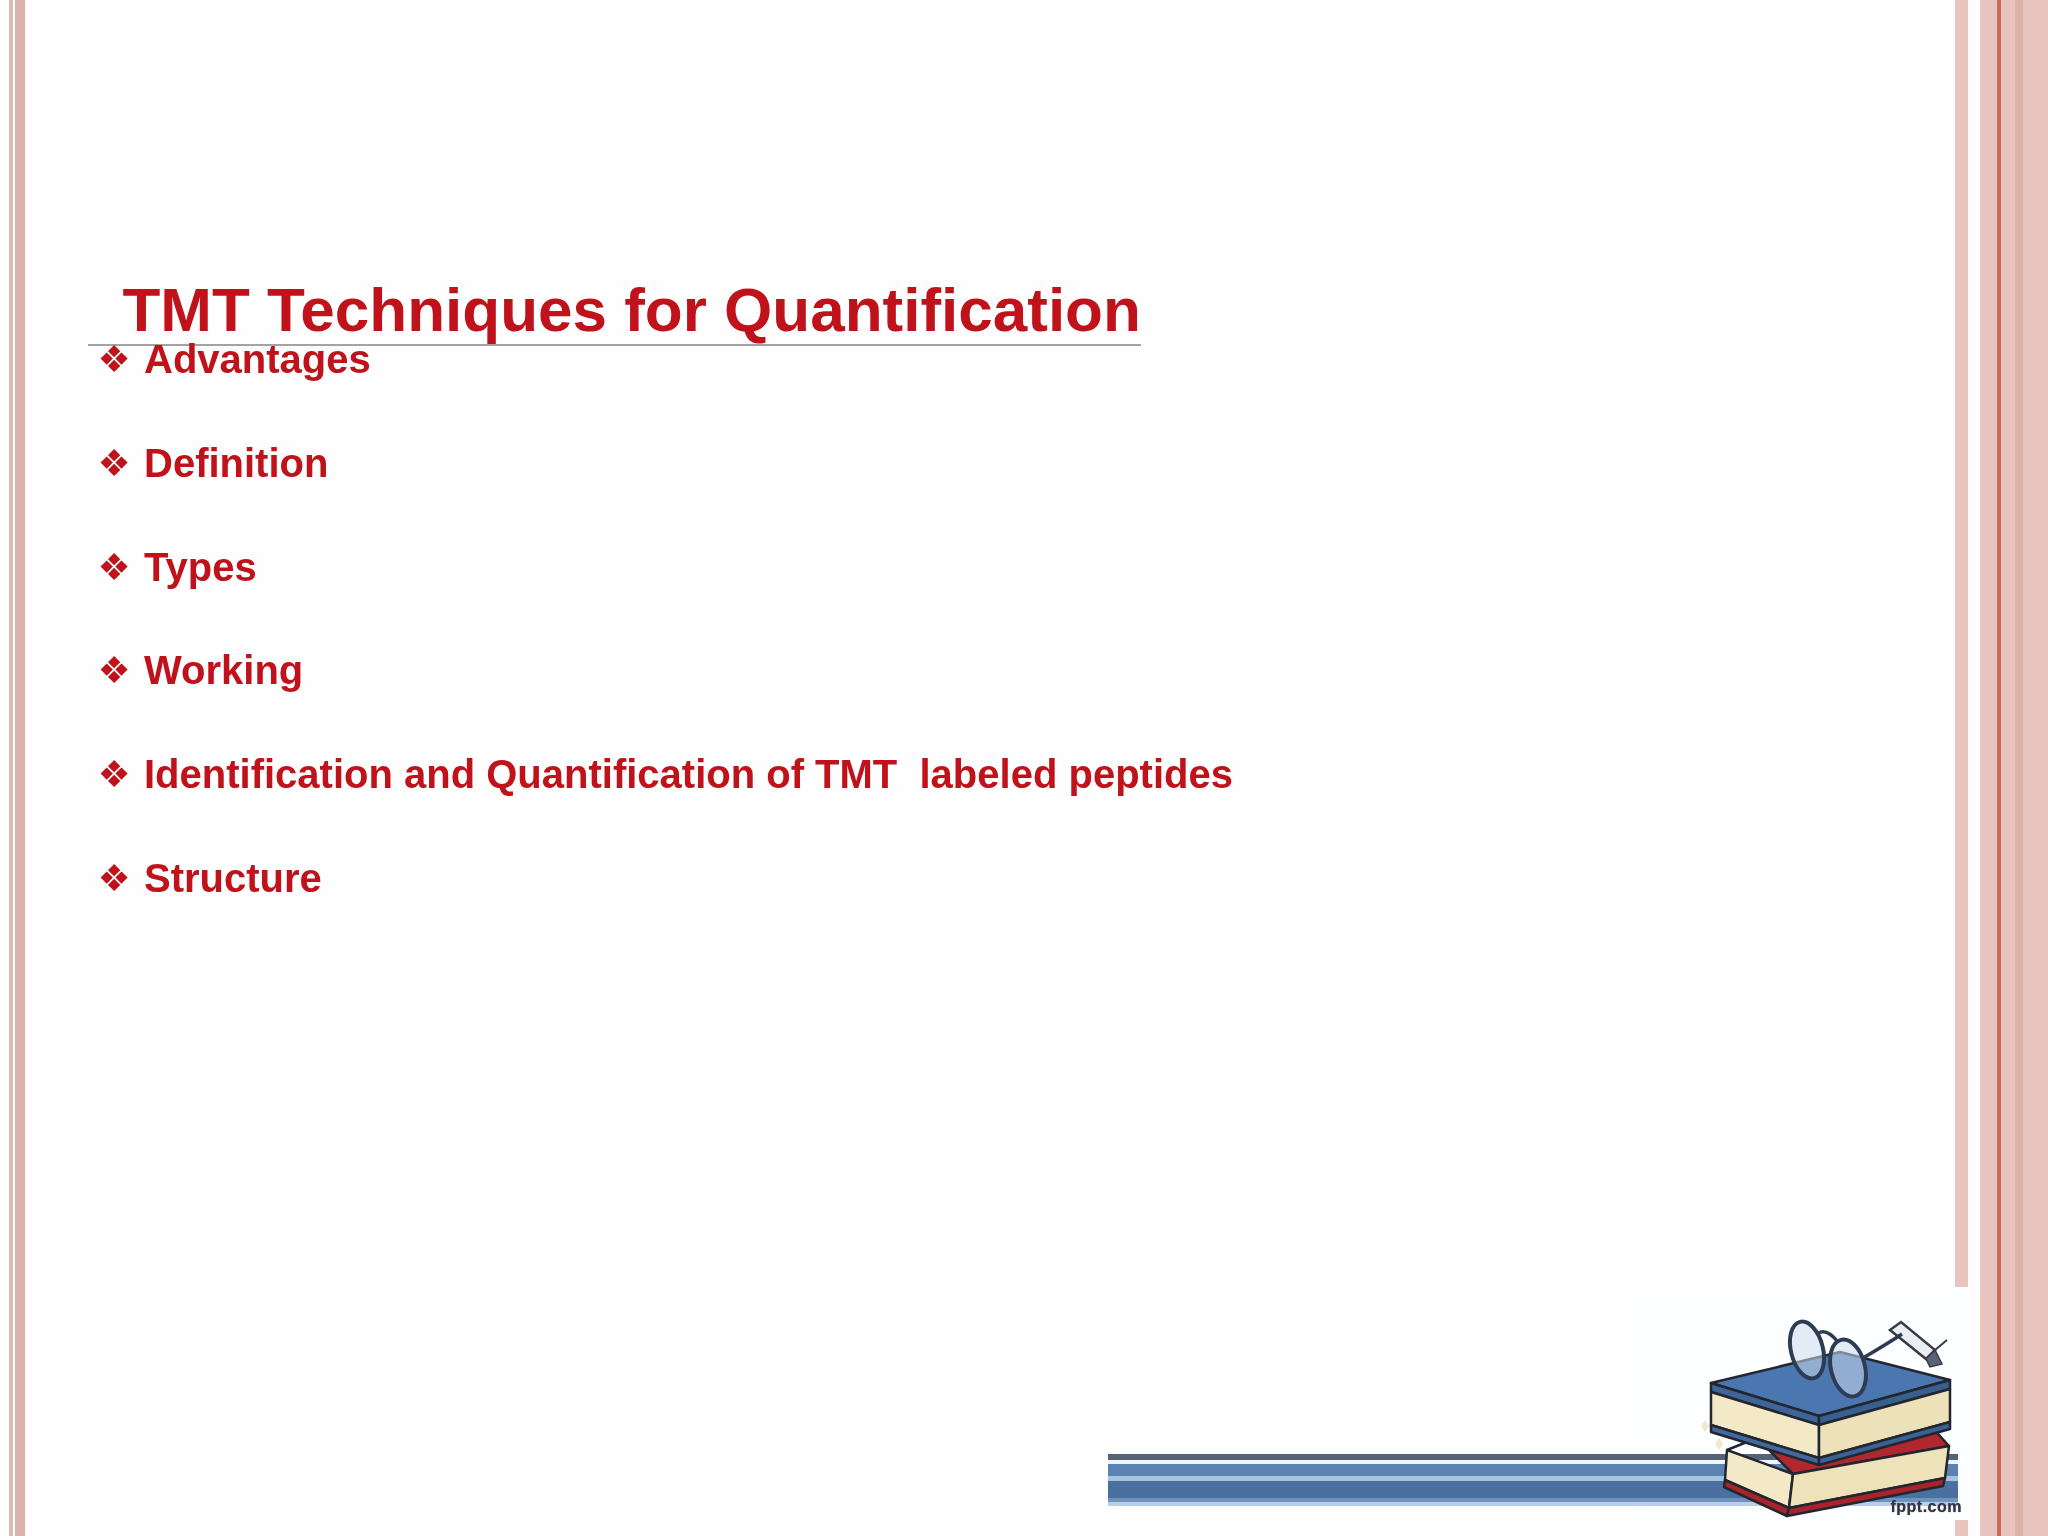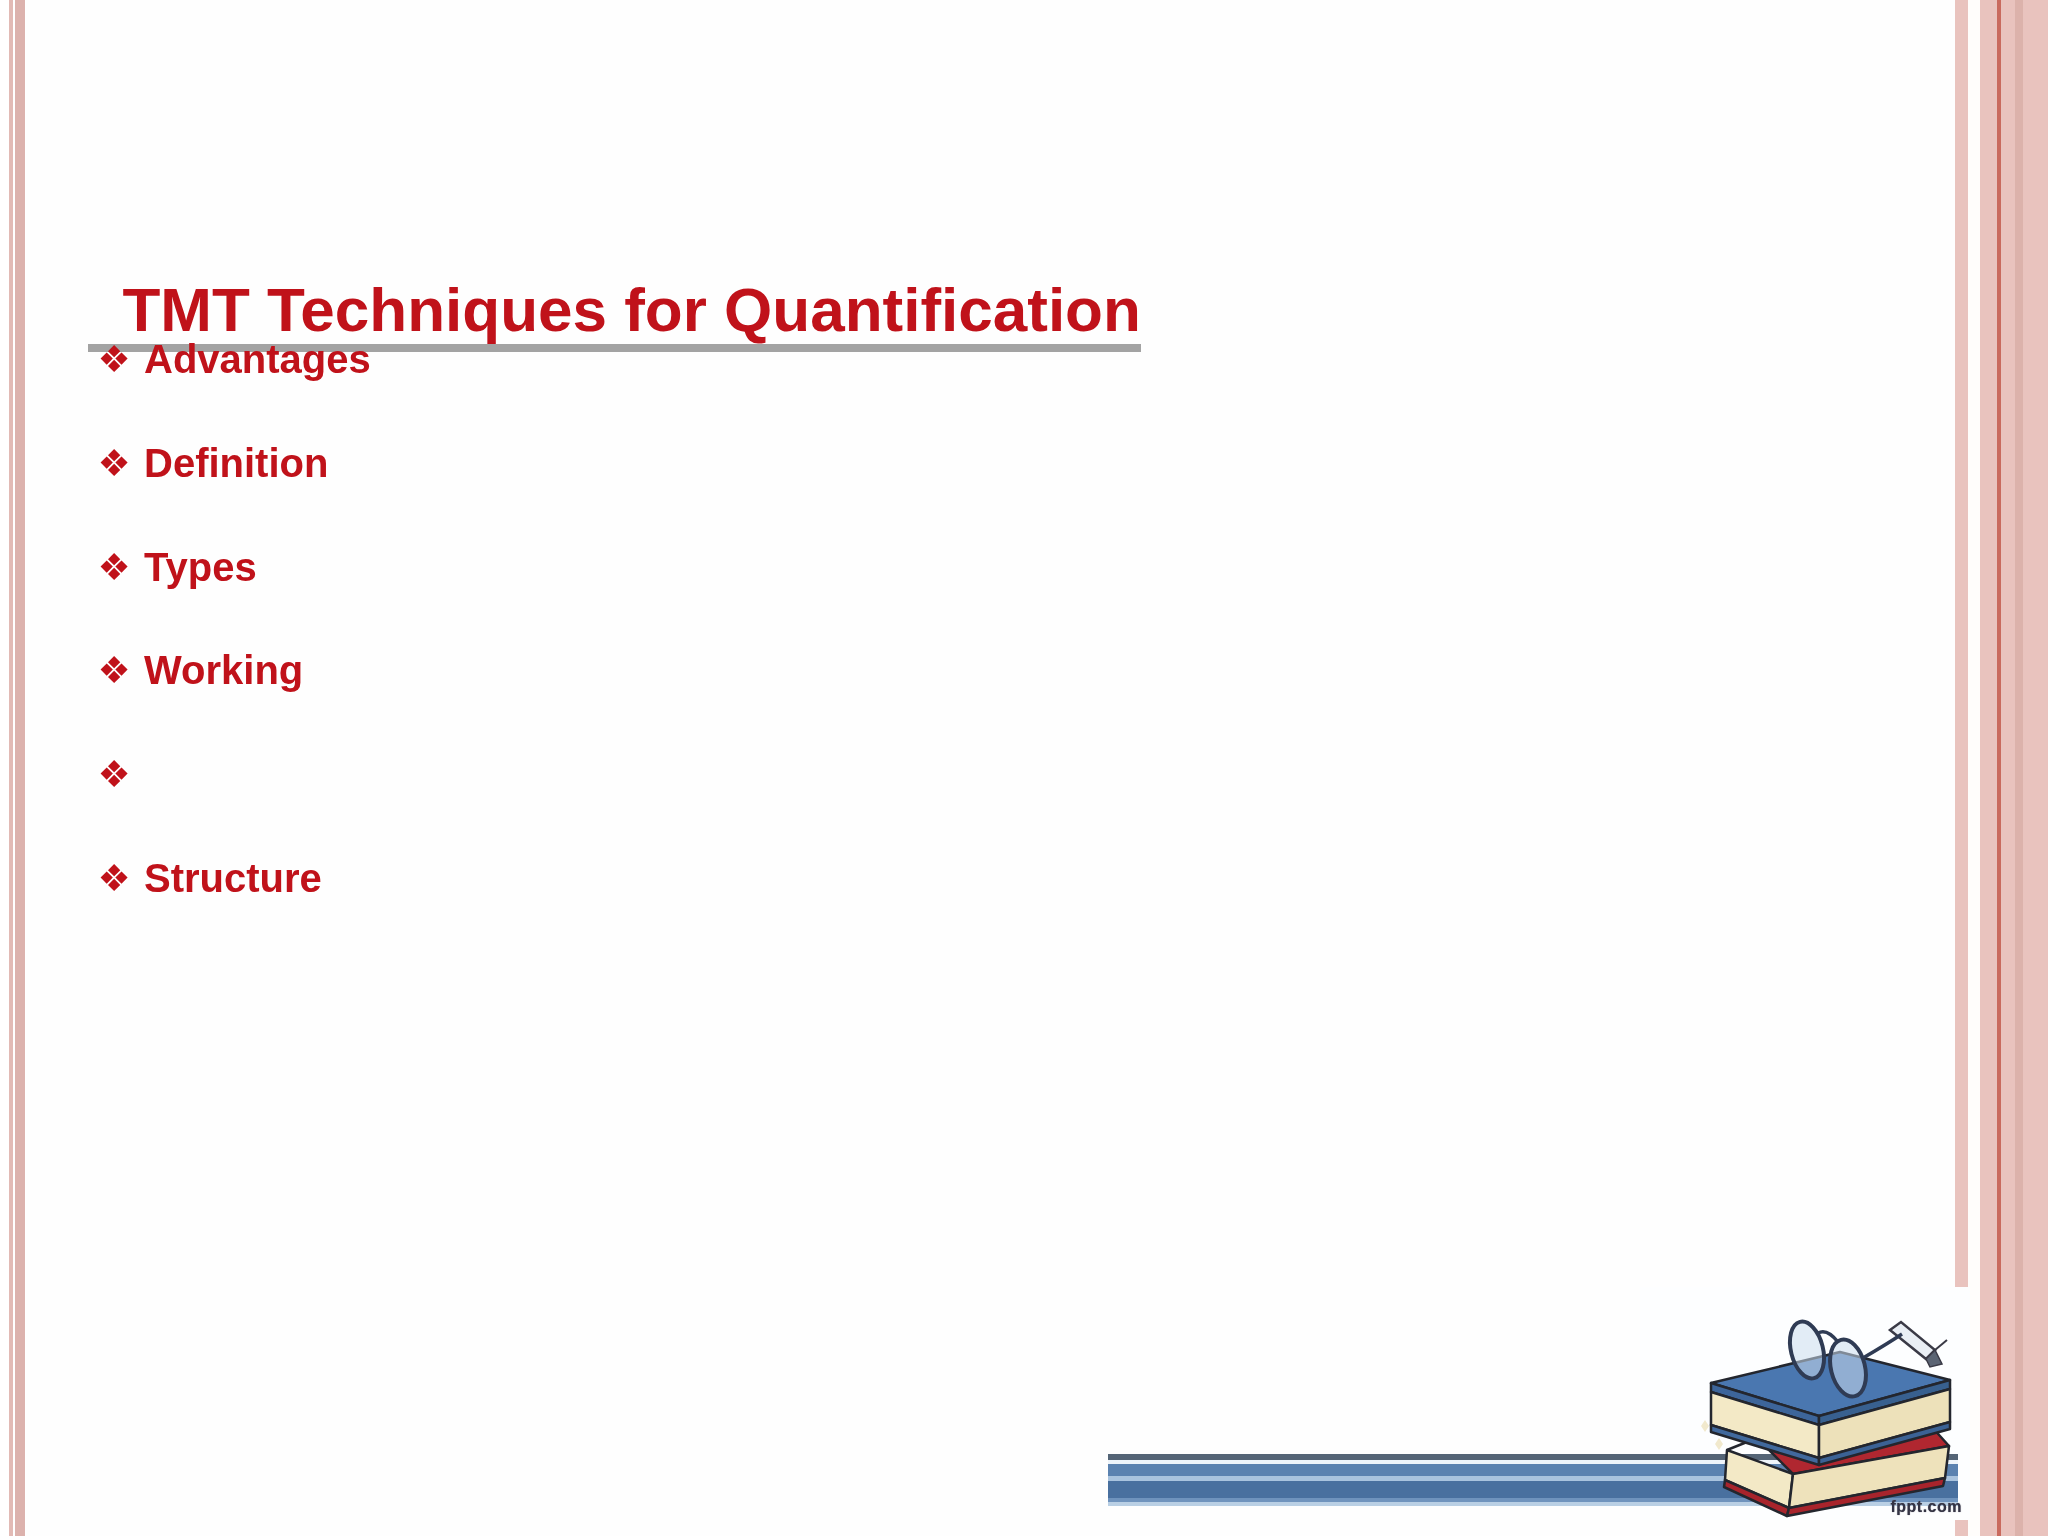--- a/index.html
+++ b/index.html
@@ -27,21 +27,21 @@
       #c96a5e 42px 46px,
       #e9c3be 46px 60px,
       #dcb2ab 60px 68px,
       #e9c3be 68px 93px);
   }
   
   .title{
     position:absolute;left:88px;top:212px;z-index:2;
     font-size:62px;line-height:1.05;font-weight:700;
     color:#c0121a;margin:0;
-    padding-bottom:2px;border-bottom:8px solid #a3a3a3;
+    padding-bottom:2px;border-bottom:2px solid #a3a3a3;
     white-space:pre;
   }
   
   ul.bullets{
     position:absolute;left:86px;top:308px;z-index:2;
     list-style:none;margin:0;padding:0;width:1700px;
   }
   ul.bullets li{
     height:103.7px;display:flex;align-items:center;
     color:#c0121a;font-weight:700;font-size:40px;
@@ -101,20 +101,21 @@
   <li>
     <span class="bullet-glyph">❖</span>
     <span class="bullet-label">Types</span>
   </li>
   <li>
     <span class="bullet-glyph">❖</span>
     <span class="bullet-label">Working</span>
   </li>
   <li>
     <span class="bullet-glyph">❖</span>
+    <span class="bullet-label">Identification and Quantification of TMT  labeled peptides</span>
   </li>
   <li>
     <span class="bullet-glyph">❖</span>
     <span class="bullet-label">Structure</span>
   </li>
 </ul>
 
 <div class="art-bg"></div>
 <div class="footer-bands"></div>
 

